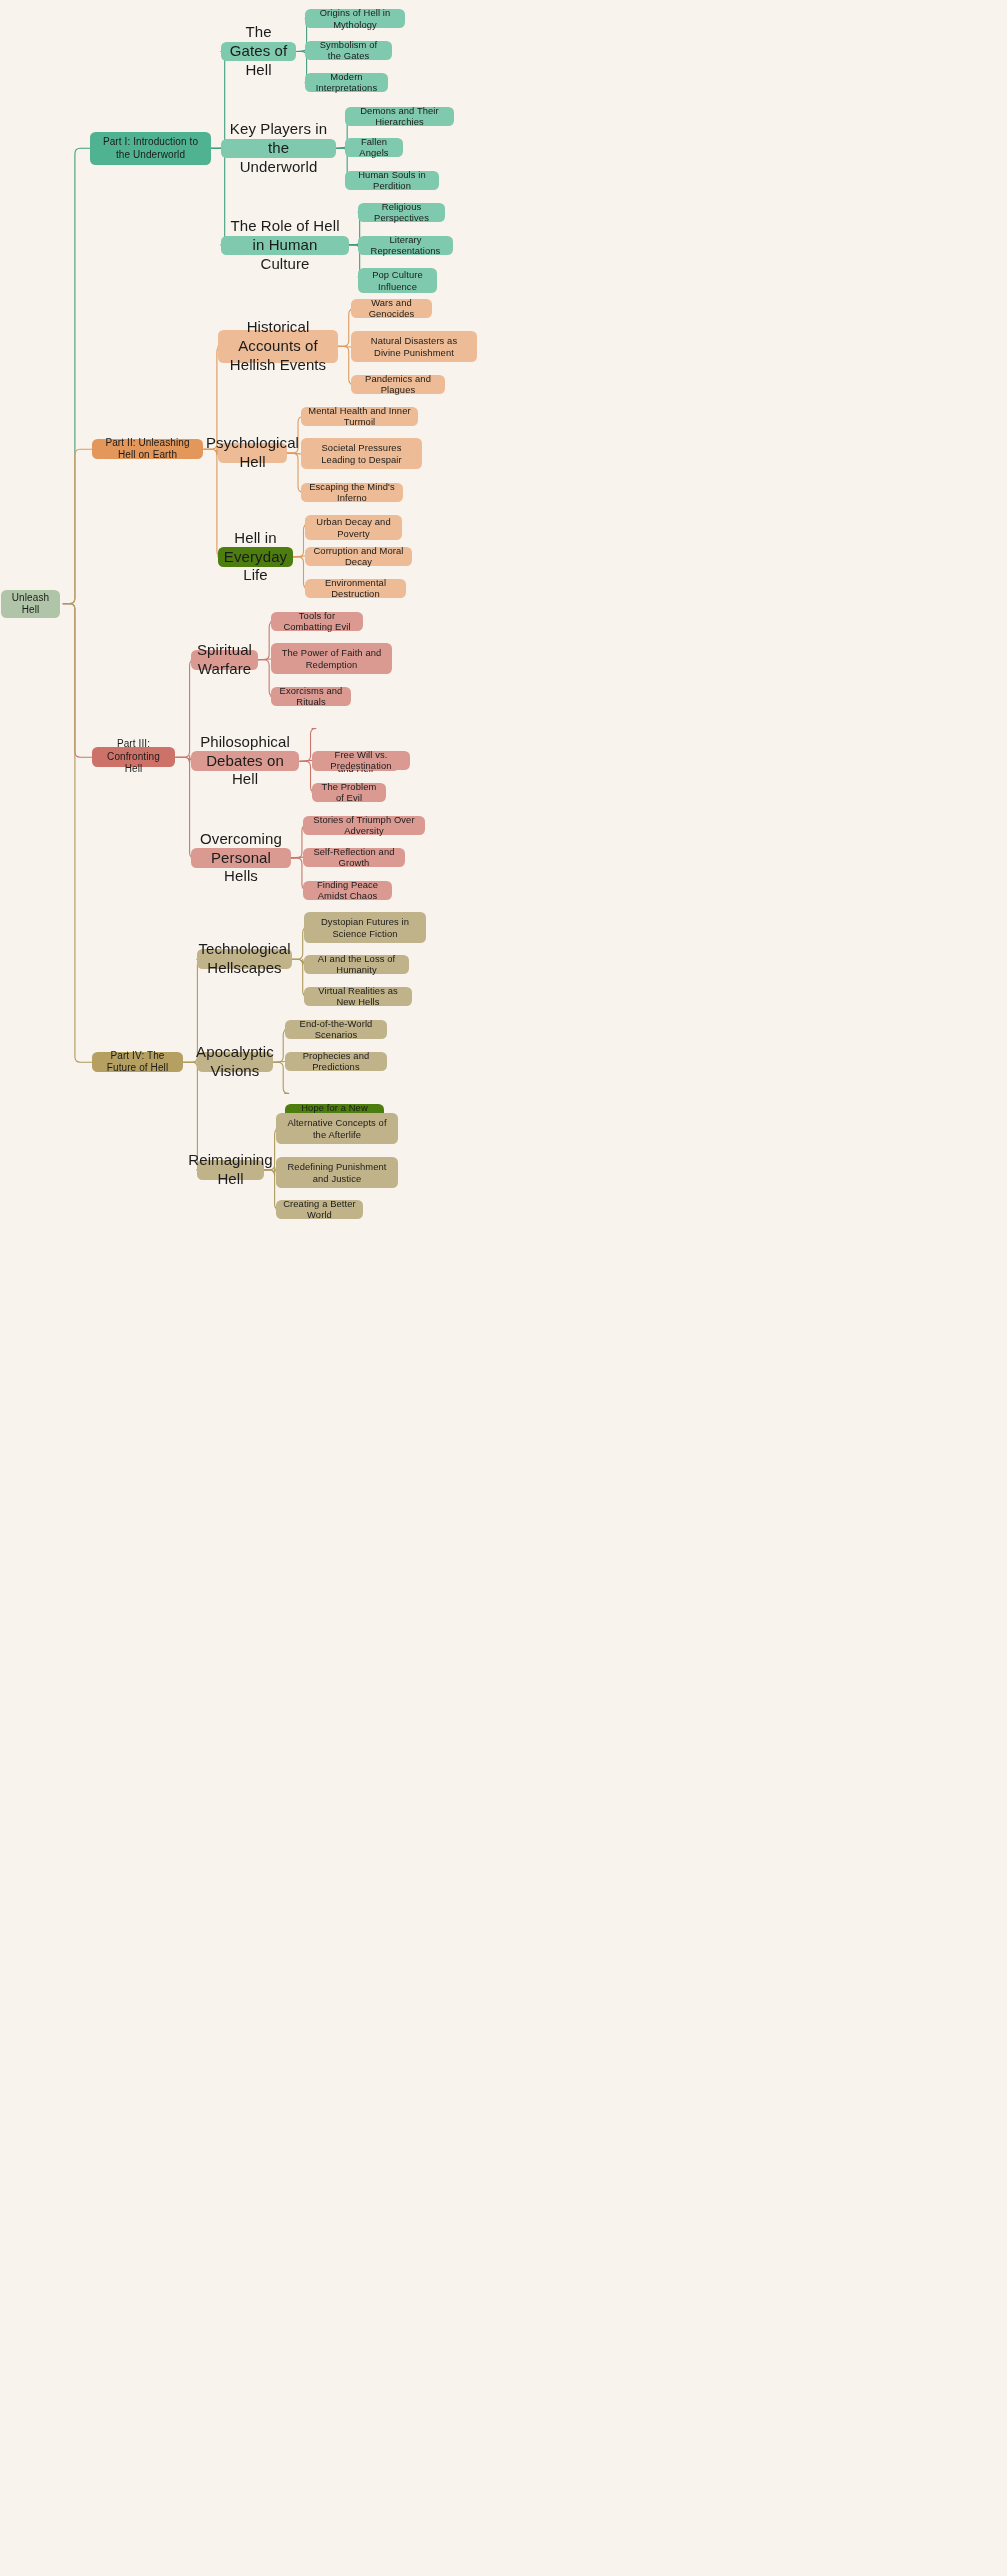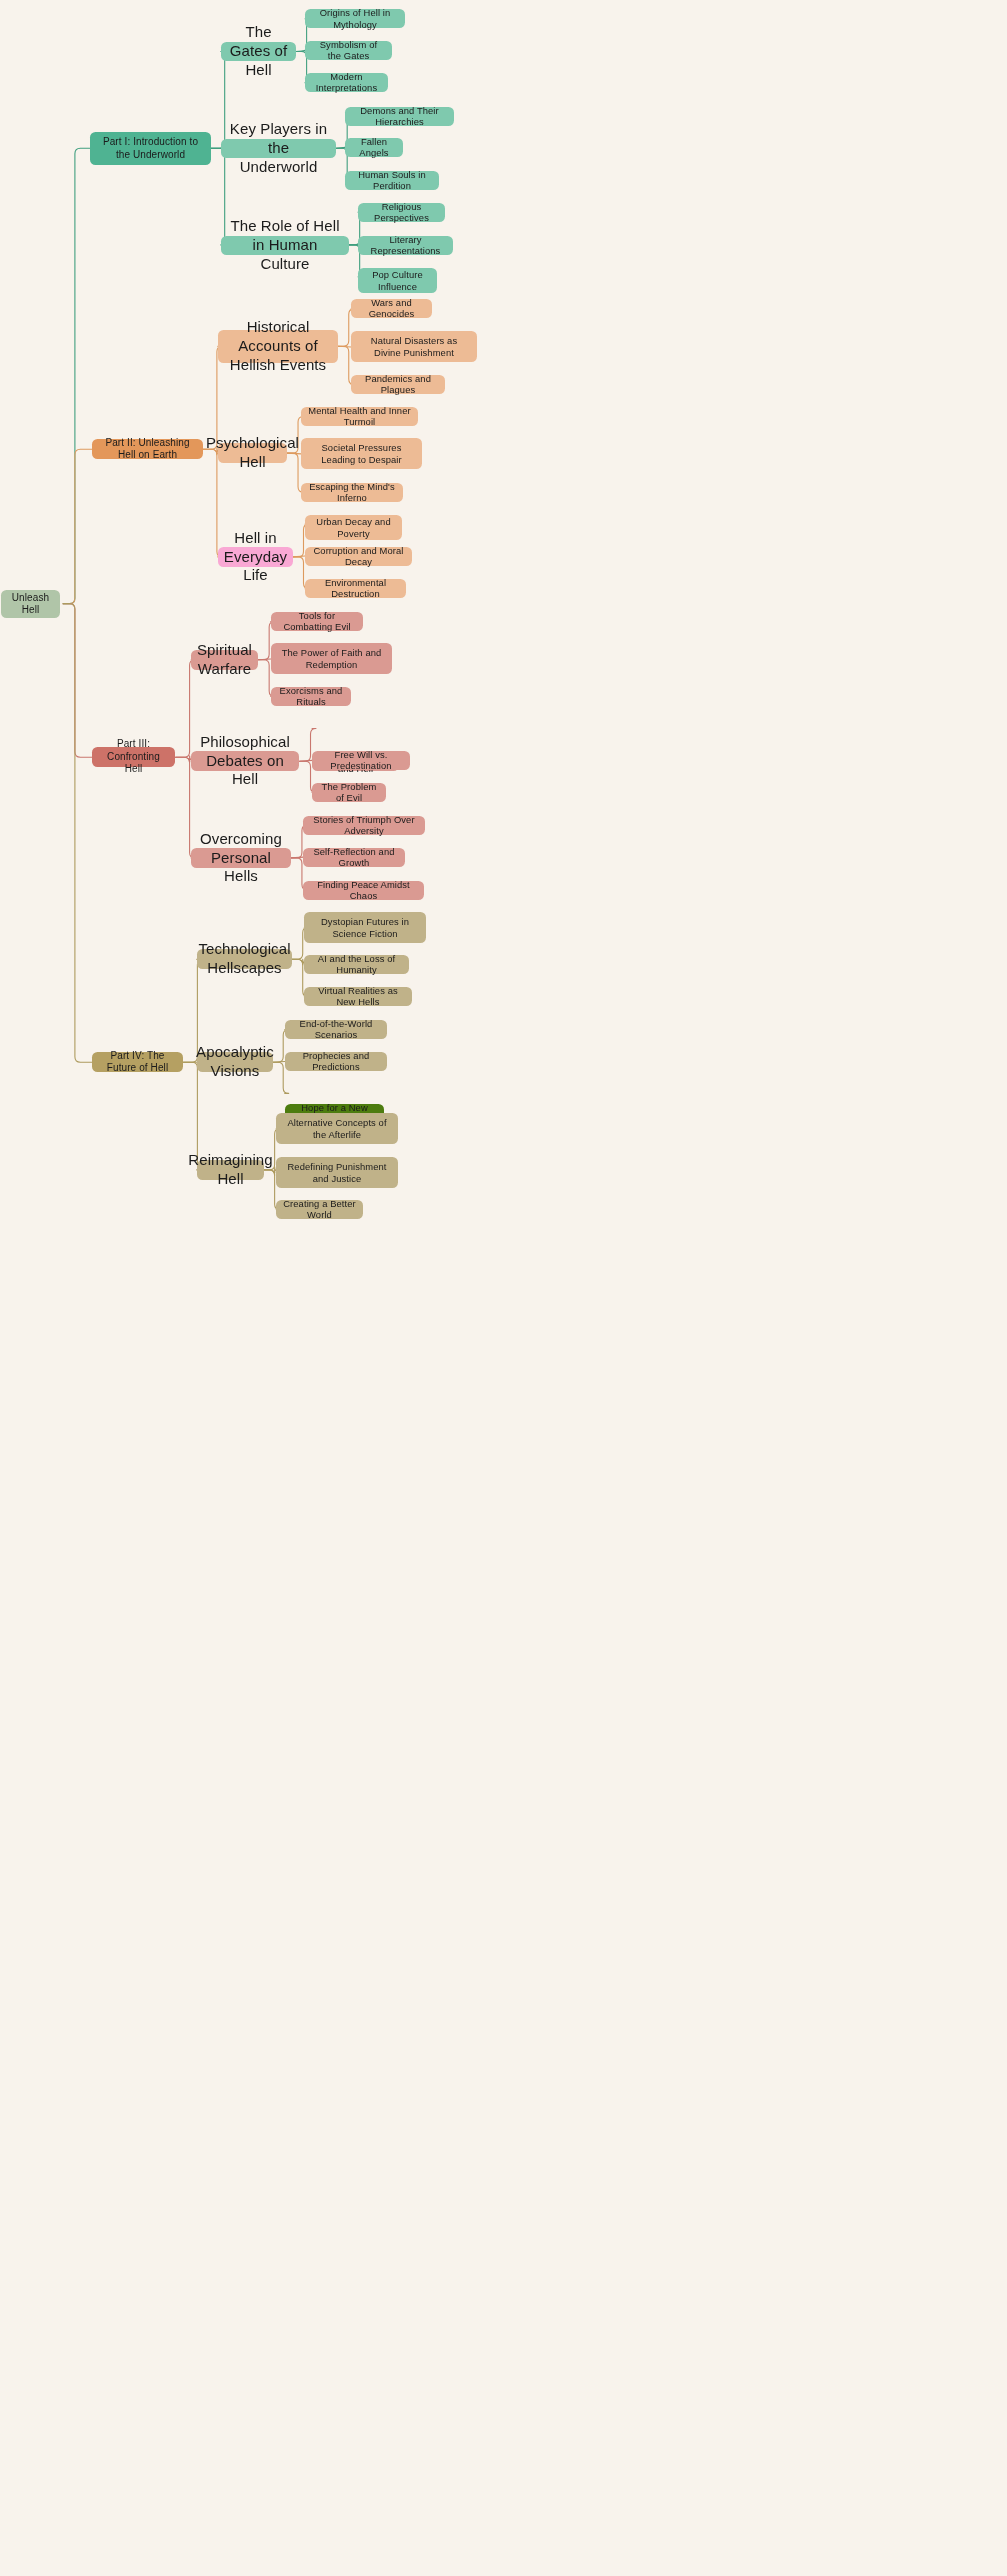--- a/index.html
+++ b/index.html
@@ -128,37 +128,37 @@
     <div class="node leaf" style="left: 358px; top: 268px; width: 79px; height: 25px; background: rgb(127, 201, 174);">Pop Culture Influence</div>
     <div class="node part" style="left: 92px; top: 439px; width: 111px; height: 20px; background: rgb(227, 151, 90);">Part II: Unleashing Hell on Earth</div>
     <div class="node branch" style="left: 218px; top: 330px; width: 120px; height: 33px; background: rgb(237, 187, 149);">Historical Accounts of Hellish Events</div>
     <div class="node leaf" style="left: 351px; top: 299px; width: 81px; height: 18.7px; background: rgb(237, 187, 149);">Wars and Genocides</div>
     <div class="node leaf" style="left: 351px; top: 331px; width: 126px; height: 31px; background: rgb(237, 187, 149);">Natural Disasters as Divine Punishment</div>
     <div class="node leaf" style="left: 351px; top: 375px; width: 94px; height: 18.7px; background: rgb(237, 187, 149);">Pandemics and Plagues</div>
     <div class="node branch" style="left: 218px; top: 443px; width: 69px; height: 20px; background: rgb(237, 187, 149);">Psychological Hell</div>
     <div class="node leaf" style="left: 301px; top: 407px; width: 117px; height: 18.7px; background: rgb(237, 187, 149);">Mental Health and Inner Turmoil</div>
     <div class="node leaf" style="left: 301px; top: 438px; width: 121px; height: 31px; background: rgb(237, 187, 149);">Societal Pressures Leading to Despair</div>
     <div class="node leaf" style="left: 301px; top: 483px; width: 102px; height: 18.7px; background: rgb(237, 187, 149);">Escaping the Mind's Inferno</div>
-    <div class="node branch" style="left: 218px; top: 547px; width: 75px; height: 20px; background: #f9a8d4;">Hell in Everyday Life</div>
+    <div class="node branch" style="left: 218px; top: 547px; width: 75px; height: 20px; background: #4d7c0f;">Hell in Everyday Life</div>
     <div class="node leaf" style="left: 305px; top: 515px; width: 97px; height: 25px; background: rgb(237, 187, 149);">Urban Decay and Poverty</div>
     <div class="node leaf" style="left: 305px; top: 547px; width: 107px; height: 18.7px; background: rgb(237, 187, 149);">Corruption and Moral Decay</div>
     <div class="node leaf" style="left: 305px; top: 579px; width: 101px; height: 18.7px; background: rgb(237, 187, 149);">Environmental Destruction</div>
     <div class="node part" style="left: 92px; top: 747px; width: 83px; height: 20px; background: rgb(205, 114, 104);">Part III: Confronting Hell</div>
     <div class="node branch" style="left: 191px; top: 650px; width: 67px; height: 20px; background: rgb(218, 154, 146);">Spiritual Warfare</div>
     <div class="node leaf" style="left: 271px; top: 612px; width: 92px; height: 18.7px; background: rgb(218, 154, 146);">Tools for Combatting Evil</div>
     <div class="node leaf" style="left: 271px; top: 643px; width: 121px; height: 31px; background: rgb(218, 154, 146);">The Power of Faith and Redemption</div>
     <div class="node leaf" style="left: 271px; top: 687px; width: 80px; height: 18.7px; background: rgb(218, 154, 146);">Exorcisms and Rituals</div>
     <div class="node branch" style="left: 191px; top: 751px; width: 108px; height: 20px; background: rgb(218, 154, 146);">Philosophical Debates on Hell</div>
     <div class="node leaf" style="left: 312px; top: 754px; width: 87px; height: 17px; background: rgb(218, 154, 146);">Existentialism and Hell</div>
     <div class="node leaf" style="left: 312px; top: 751px; width: 98px; height: 18.7px; background: rgb(218, 154, 146);">Free Will vs. Predestination</div>
     <div class="node leaf" style="left: 312px; top: 783px; width: 74px; height: 18.7px; background: rgb(218, 154, 146);">The Problem of Evil</div>
     <div class="node branch" style="left: 191px; top: 848px; width: 100px; height: 20px; background: rgb(218, 154, 146);">Overcoming Personal Hells</div>
     <div class="node leaf" style="left: 303px; top: 816px; width: 122px; height: 18.7px; background: rgb(218, 154, 146);">Stories of Triumph Over Adversity</div>
     <div class="node leaf" style="left: 303px; top: 848px; width: 102px; height: 18.7px; background: rgb(218, 154, 146);">Self-Reflection and Growth</div>
-    <div class="node leaf" style="left: 303px; top: 881px; width: 121px; height: 18.7px; background: rgb(218, 154, 146);">Finding Peace Amidst Chaos</div>
+    <div class="node leaf" style="left: 303px; top: 881px; width: 89px; height: 18.7px; background: rgb(218, 154, 146);">Finding Peace Amidst Chaos</div>
     <div class="node part" style="left: 92px; top: 1052px; width: 91px; height: 20px; background: rgb(181, 160, 98);">Part IV: The Future of Hell</div>
     <div class="node branch" style="left: 197px; top: 949px; width: 95px; height: 20px; background: rgb(192, 178, 137);">Technological Hellscapes</div>
     <div class="node leaf" style="left: 304px; top: 912px; width: 122px; height: 31px; background: rgb(192, 178, 137);">Dystopian Futures in Science Fiction</div>
     <div class="node leaf" style="left: 304px; top: 955px; width: 105px; height: 18.7px; background: rgb(192, 178, 137);">AI and the Loss of Humanity</div>
     <div class="node leaf" style="left: 304px; top: 987px; width: 108px; height: 18.7px; background: rgb(192, 178, 137);">Virtual Realities as New Hells</div>
     <div class="node branch" style="left: 197px; top: 1052px; width: 76px; height: 20px; background: rgb(192, 178, 137);">Apocalyptic Visions</div>
     <div class="node leaf" style="left: 285px; top: 1020px; width: 102px; height: 18.7px; background: rgb(192, 178, 137);">End-of-the-World Scenarios</div>
     <div class="node leaf" style="left: 285px; top: 1052px; width: 102px; height: 18.7px; background: rgb(192, 178, 137);">Prophecies and Predictions</div>
     <div class="node leaf" style="left: 285px; top: 1084px; width: 99px; height: 18.7px; background: #4d7c0f; margin-top: 20px;">Hope for a New Beginning</div>
     <div class="node branch" style="left: 197px; top: 1160px; width: 67px; height: 20px; background: rgb(192, 178, 137);">Reimagining Hell</div>

